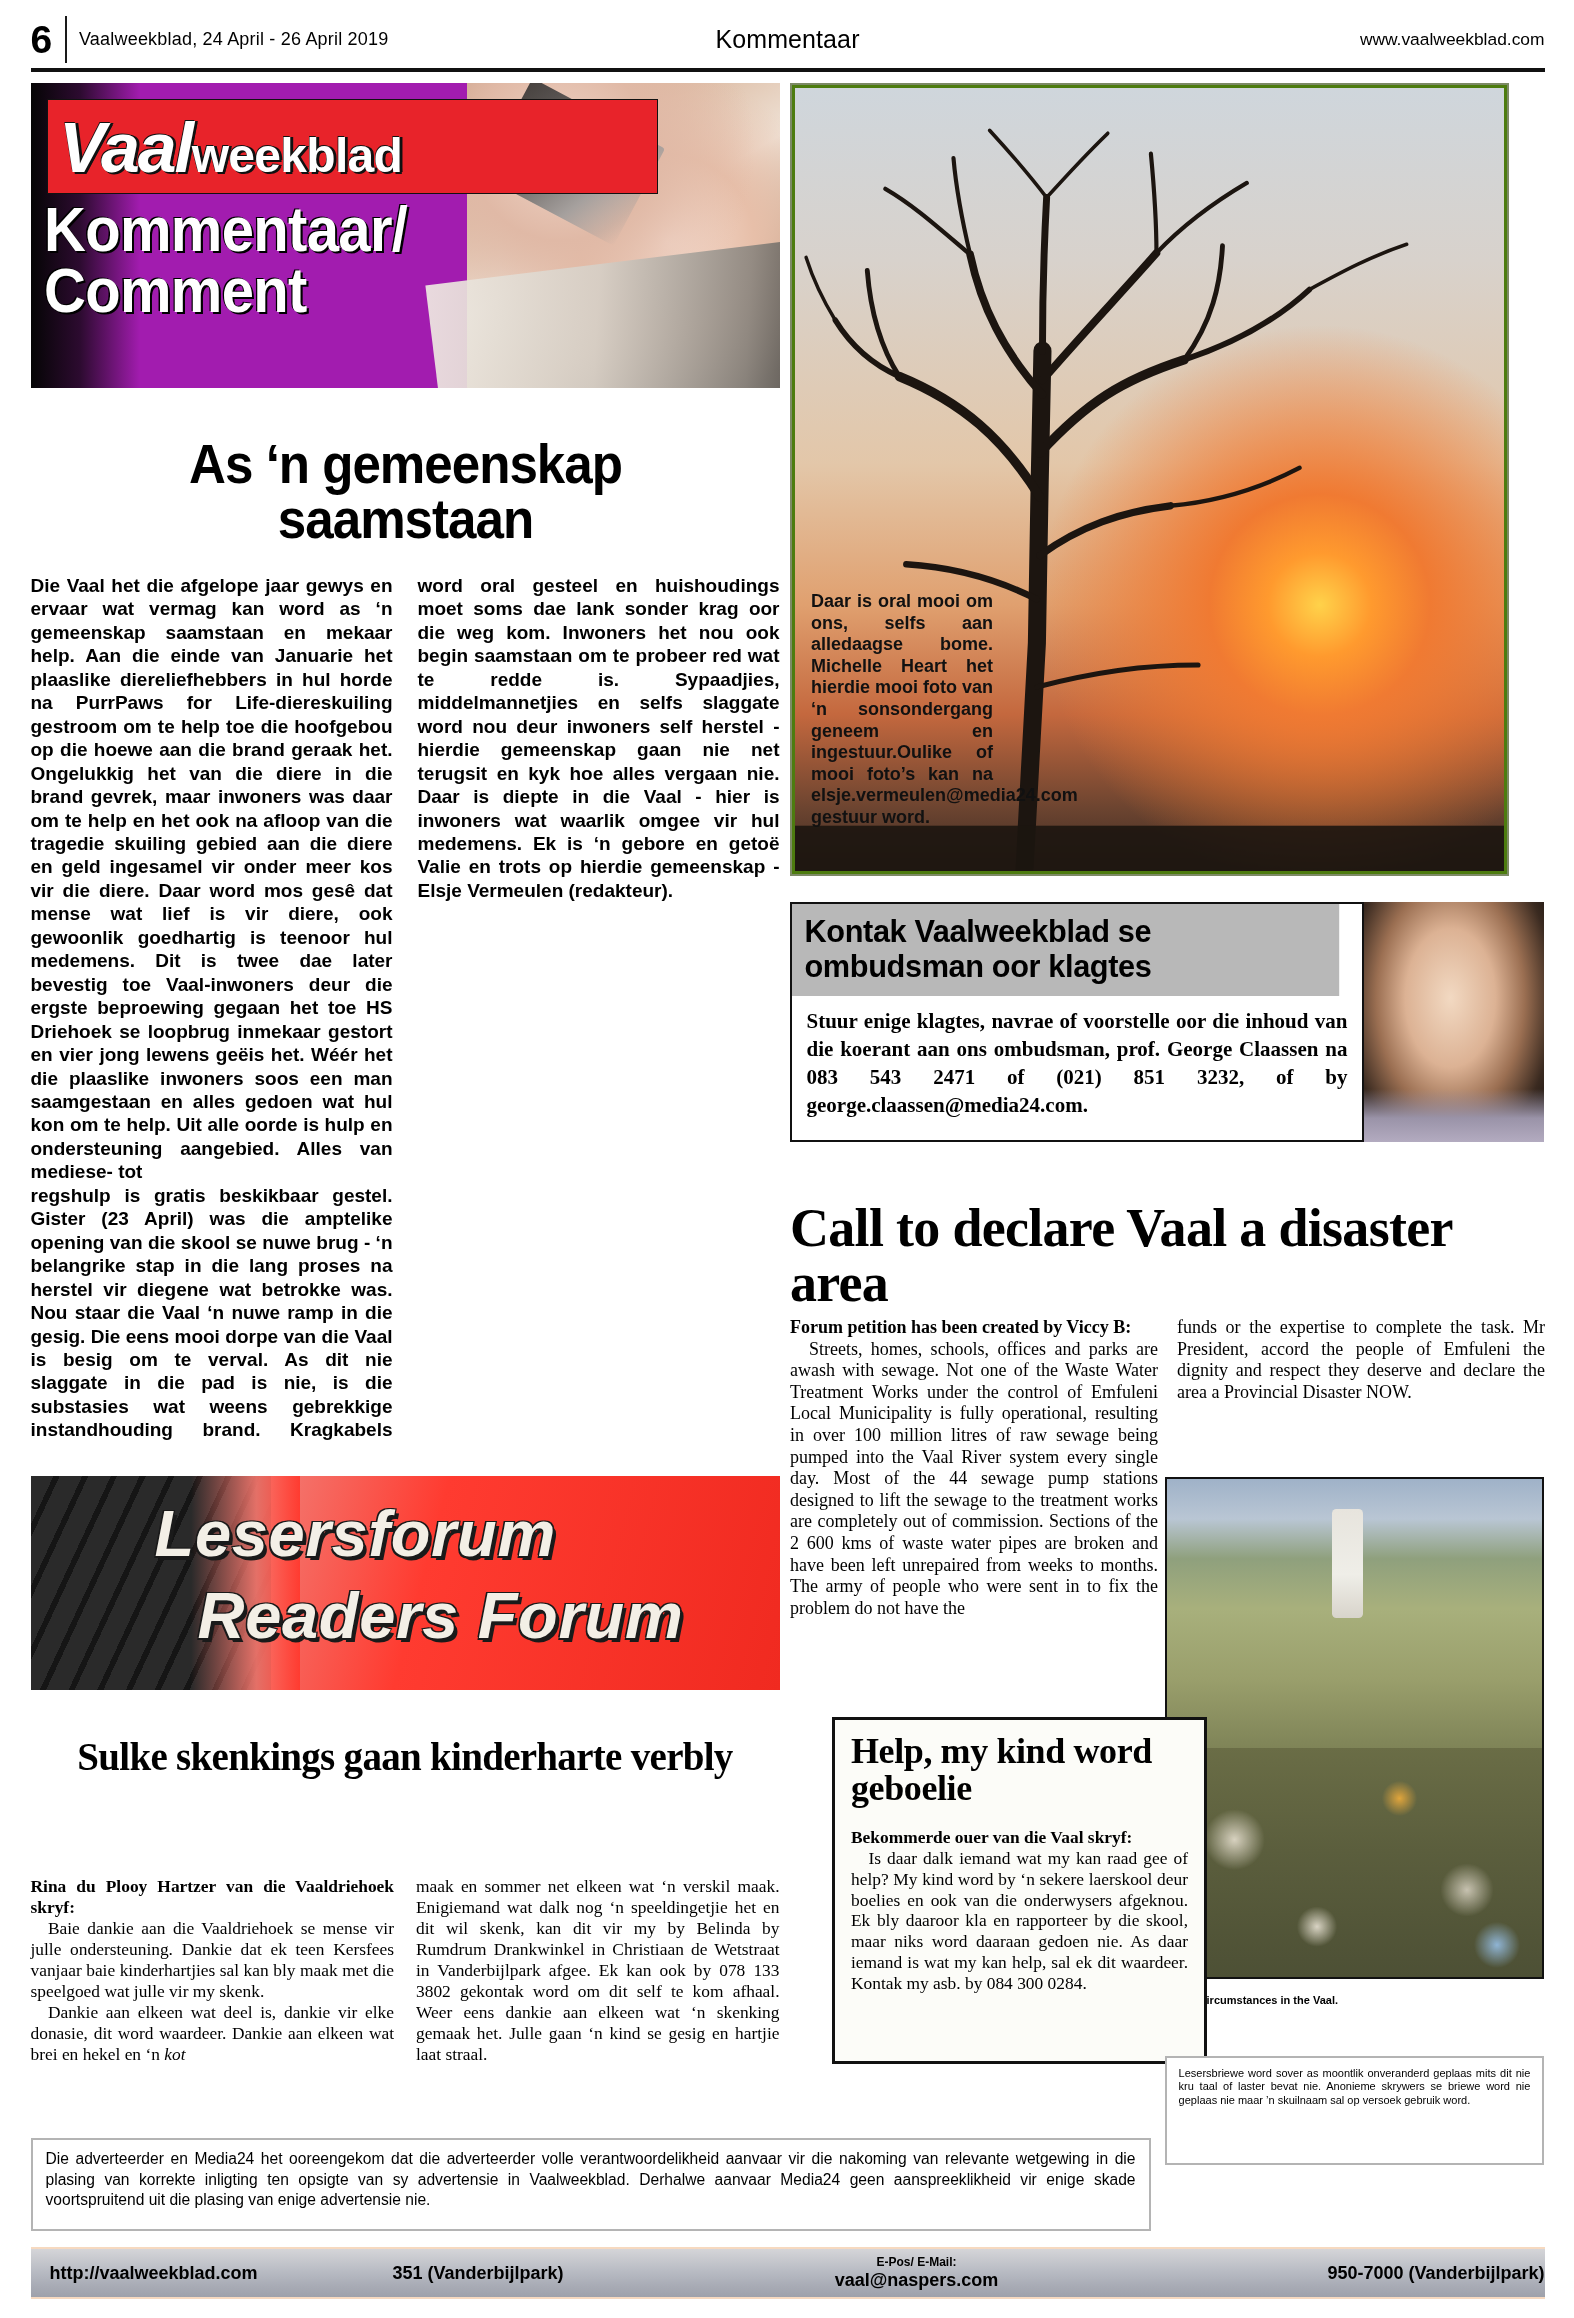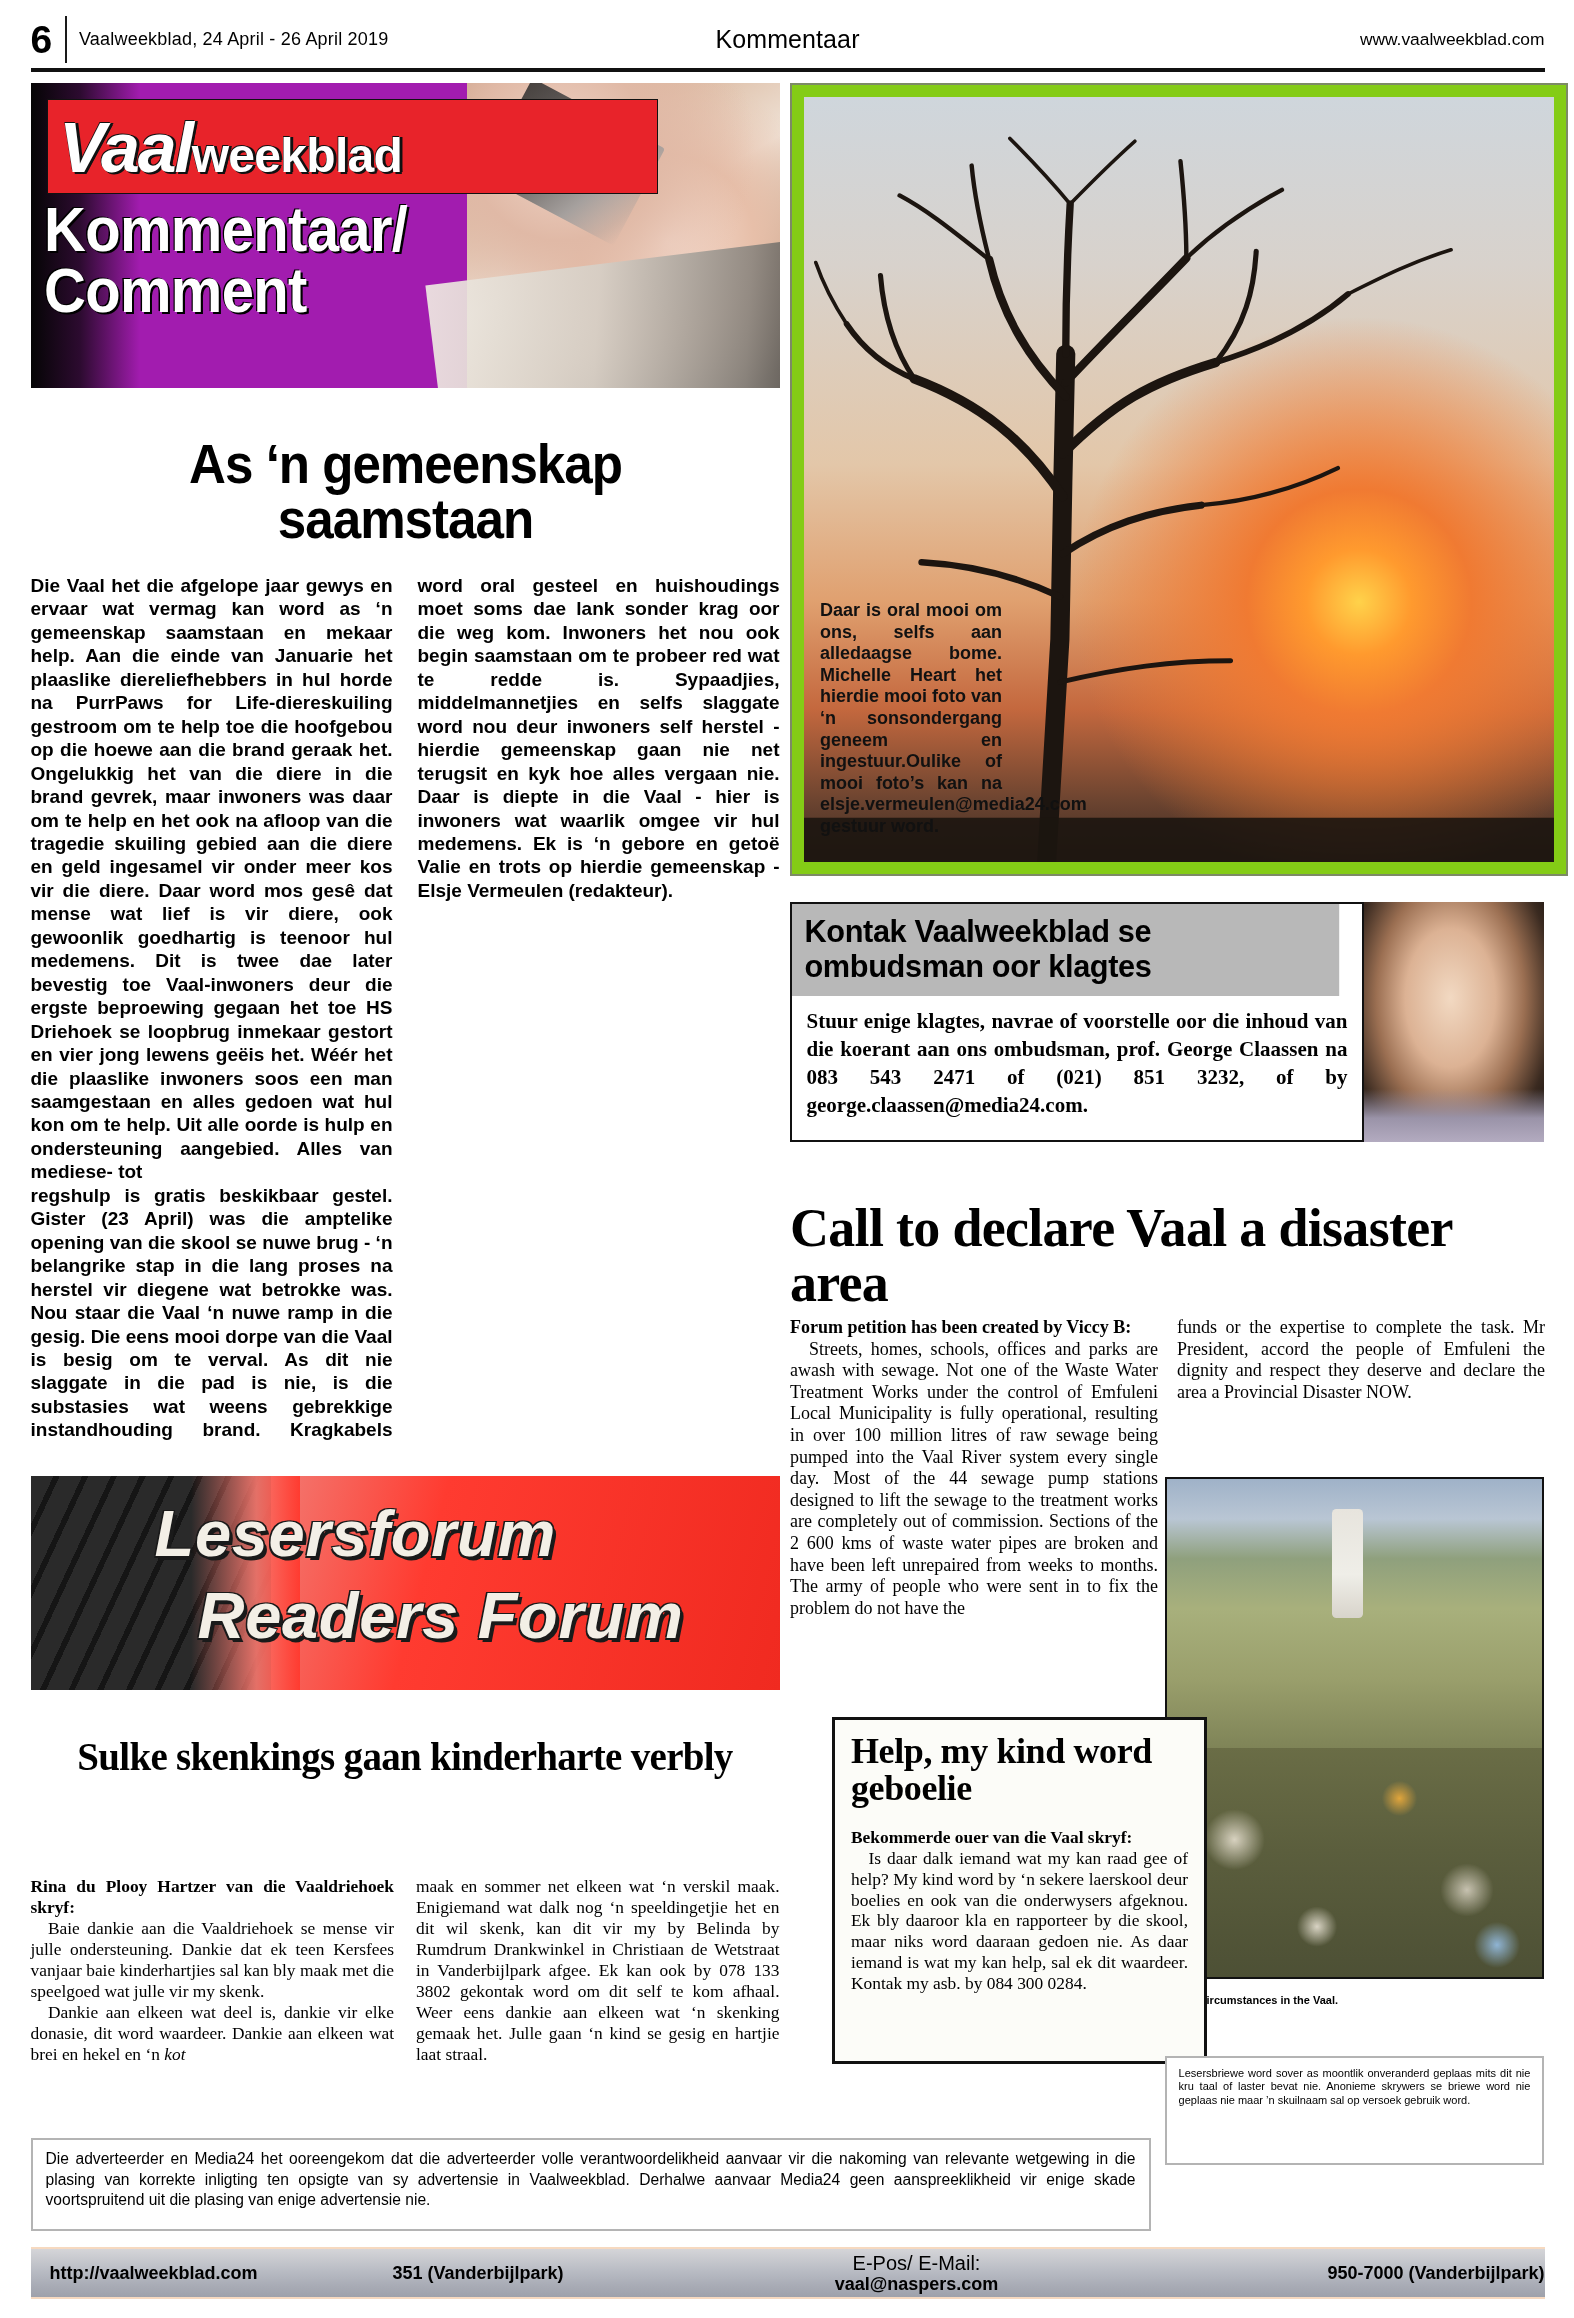--- a/index.html
+++ b/index.html
@@ -95,22 +95,22 @@
   .ed-body {
     position:absolute; left:30.5px; top:574px; width:749px; height:872px;
     column-count:2; column-gap:25px; column-fill:auto;
     font-size:19px; font-weight:700; line-height:1.235;
     text-align:justify; hyphens:none;
   }
   .ed-body p { margin:0; }
 
   
   .sun-photo {
-    position:absolute; left:790px; top:83px; width:778px; height:793px;
-    background:#84cc16; border:2.2px solid #7d8a66; padding:12px;
+    position:absolute; left:790px; top:83px; width:719px; height:793px;
+    background:#4d7c0f; border:2.2px solid #7d8a66; padding:3px;
   }
   .sun-inner {
     position:relative; width:100%; height:100%; overflow:hidden;
     background:
       radial-gradient(circle at 74% 66%, #ffd24a 0%, #ff9a2e 7%, #f07a32 15%, rgba(214,110,70,0) 38%),
       linear-gradient(180deg,#cfd6dc 0%, #d8d2cc 22%, #e3c7a9 48%, #e0a06f 66%, #c4683e 80%, #6c4430 92%, #3a2a22 100%);
   }
   .tree { position:absolute; left:0; top:0; width:100%; height:100%; }
   .cap-over {
     position:absolute; left:16px; top:503px; width:182px;
@@ -274,21 +274,21 @@
   .footer {
     position:absolute; left:30.5px; top:2247px; width:1514px; height:52px;
     background:linear-gradient(180deg,#d5d5d8 0%, #b9bcc4 45%, #a9acb6 75%, #9ea1ab 100%);
     border-top:2.2px solid #f6d9c0; border-bottom:2.2px solid #f6d9c0;
     display:flex; align-items:center;
   }
   .ft-item { font-size:18px; font-weight:700; }
   .ft-url { margin-left:19px; width:276px; }
   .ft-phone1 { width:305px; text-align:center; }
   .ft-mail { flex:1; text-align:center; line-height:1.12; }
-  .ft-mail .lbl { font-weight:400; font-size:20px; display:block; }
+  .ft-mail .lbl { font-weight:700; font-size:12px; display:block; }
   .ft-mail .val { font-weight:700; font-size:18px; display:block; }
   .ft-phone2 { width:342px; text-align:right; }
 </style>
 </head>
 <body>
 
 <div class="page">
 
   <div class="masthead">
     <div class="folio-num">6</div>

